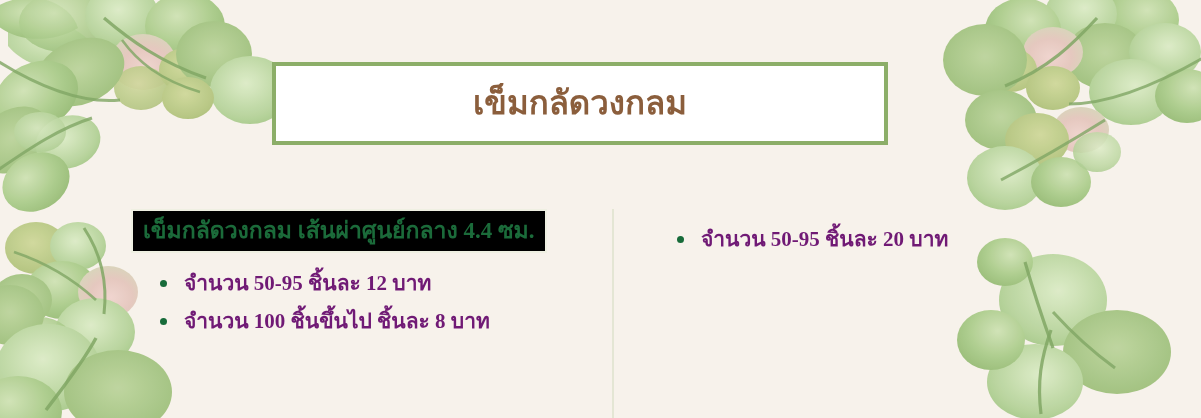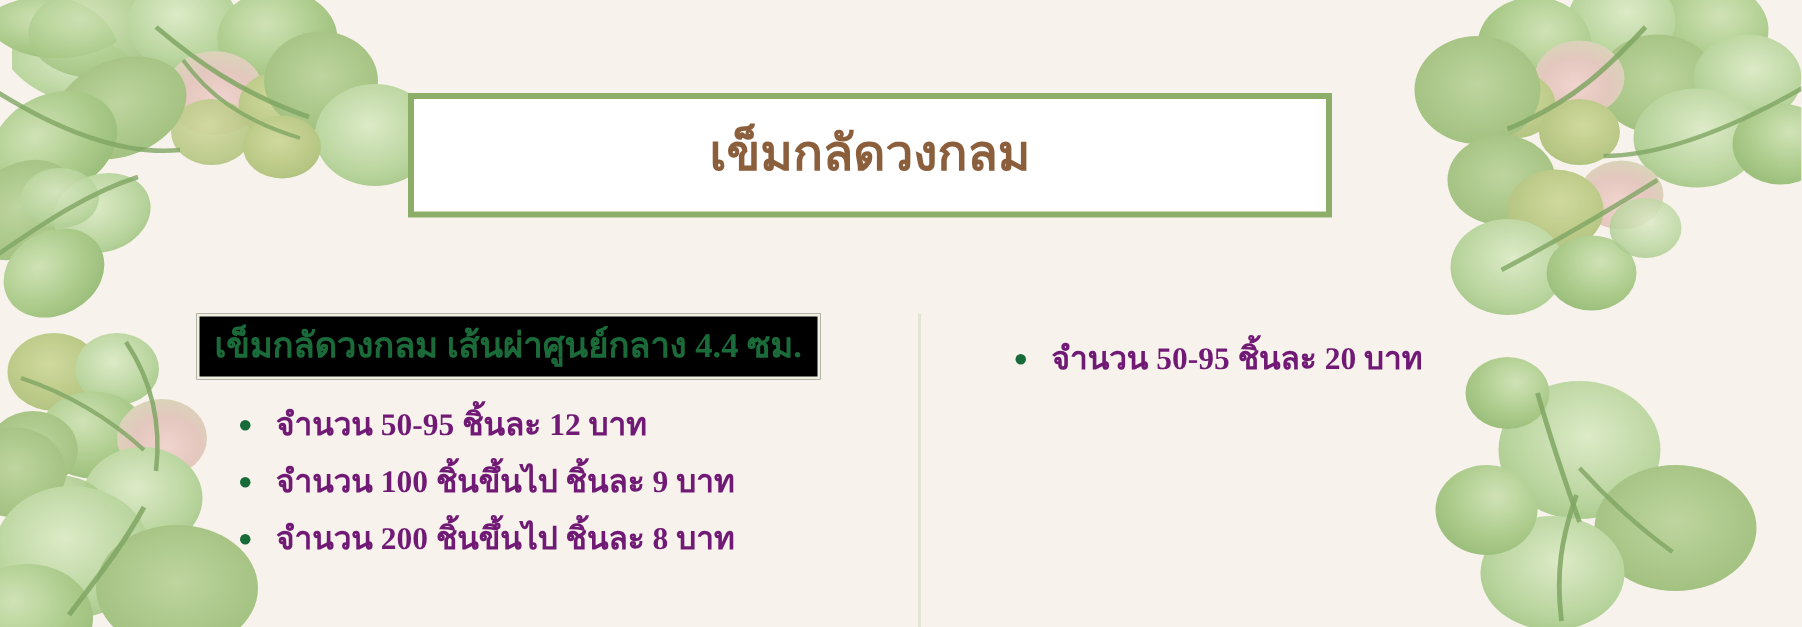--- a/index.html
+++ b/index.html
@@ -260,25 +260,21 @@
 
     <div class="column" id="col-left">
       <div class="col-heading">เข็มกลัดวงกลม เส้นผ่าศูนย์กลาง 4.4 ซม.</div>
       <ul class="price-list">
         <li class="price-item">
           <span class="bullet-dot"></span>
           <span>จำนวน 50-95 ชิ้นละ 12 บาท</span>
         </li>
         <li class="price-item">
           <span class="bullet-dot"></span>
-          <span>จำนวน 100 ชิ้นขึ้นไป ชิ้นละ 9 บาท</span>
-        </li>
-        <li class="price-item">
-          <span class="bullet-dot"></span>
-          <span>จำนวน 200 ชิ้นขึ้นไป ชิ้นละ 8 บาท</span>
+          <span>จำนวน 100 ชิ้นขึ้นไป ชิ้นละ 8 บาท</span>
         </li>
       </ul>
     </div>
 
     <div class="column" id="col-right">
       <ul class="price-list">
         <li class="price-item">
           <span class="bullet-dot"></span>
           <span>จำนวน 50-95 ชิ้นละ 20 บาท</span>
         </li>

